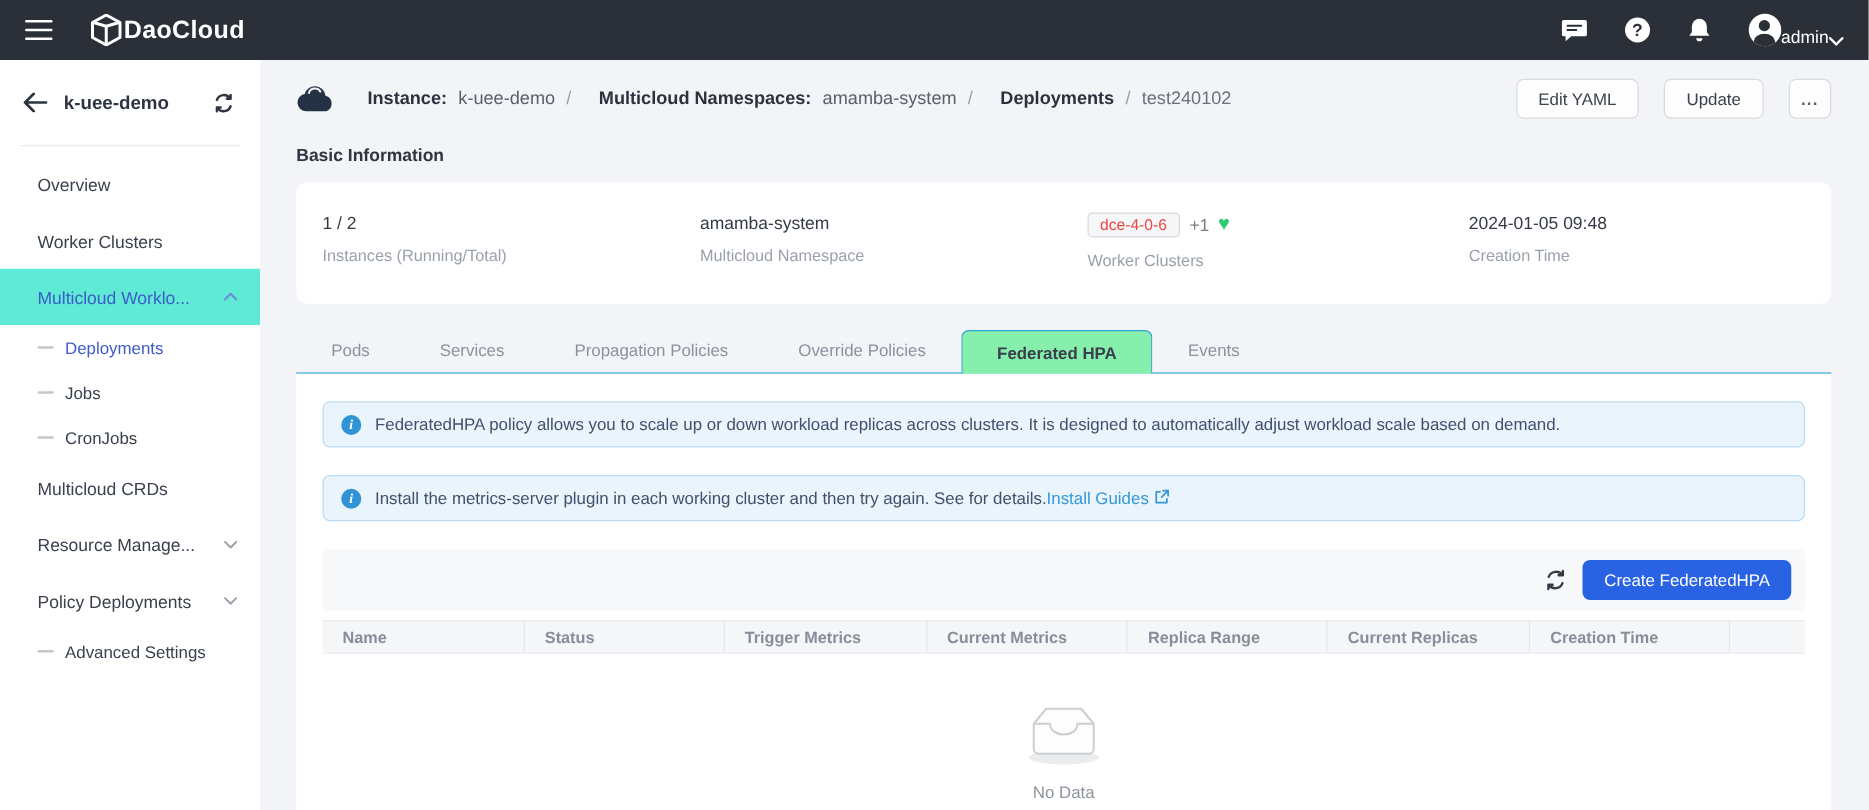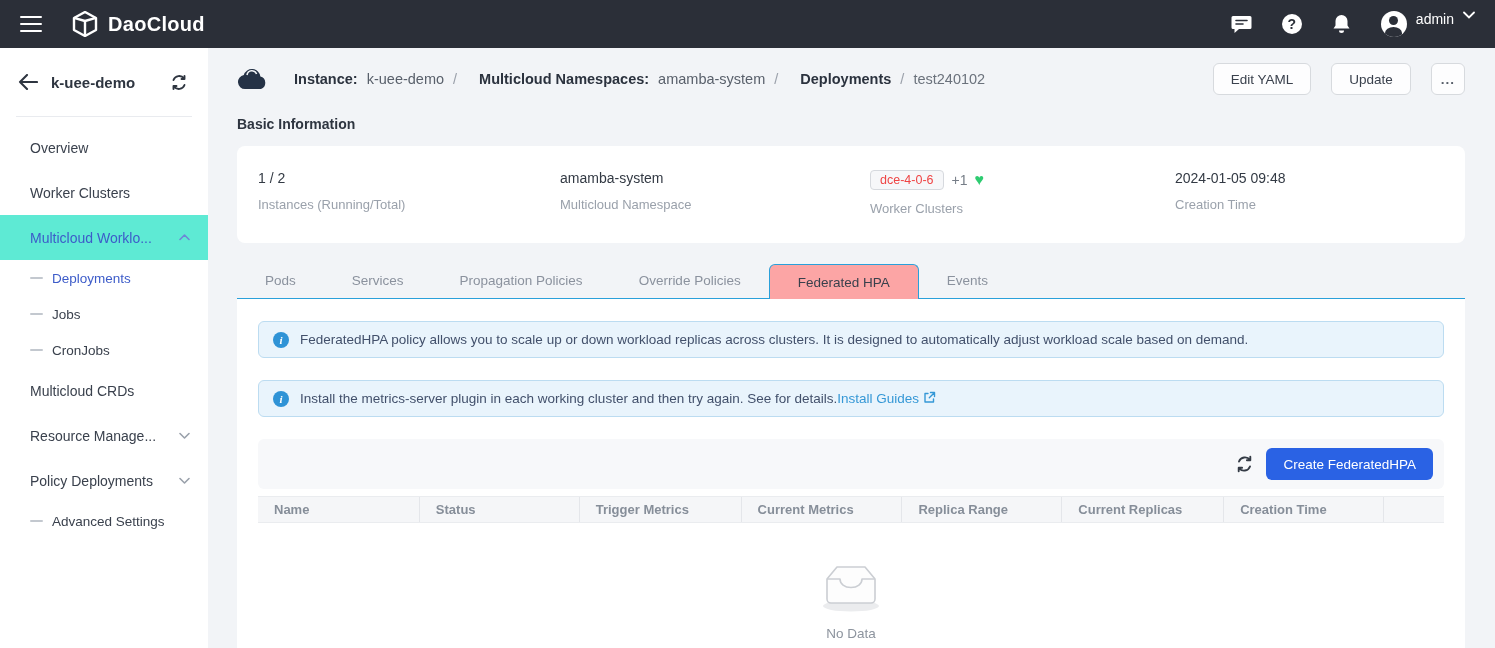--- a/index.html
+++ b/index.html
@@ -3,26 +3,26 @@
 <meta charset="utf-8">
 <style>
   * { margin:0; padding:0; box-sizing:border-box; }
   html,body { width:1495px; height:648px; overflow:hidden; }
   body { font-family:"Liberation Sans", sans-serif; background:#f2f4f7; color:#3a414d; }
 
   
   .topbar { height:48px; background:#2b2f38; display:flex; align-items:center; padding:0 20px; }
   .hamburger { width:22px; cursor:pointer; display:flex; flex-direction:column; gap:5px; }
   .hamburger span { height:2px; background:#fff; border-radius:1px; }
-  .brand { display:flex; align-items:center; gap:10px; margin-left:30px; cursor:pointer; }
+  .brand { display:flex; align-items:center; gap:1px; margin-left:30px; cursor:pointer; }
   .brand-name { color:#fff; font-weight:bold; font-size:20px; letter-spacing:.3px; }
   .topbar-right { margin-left:auto; display:flex; align-items:center; gap:28px; }
   .tb-icon { width:22px; height:22px; display:flex; align-items:center; justify-content:center; cursor:pointer; }
   .help-circle { width:20px; height:20px; border-radius:50%; background:#fff; color:#2b2f38; font-weight:bold; font-size:14px; display:flex; align-items:center; justify-content:center; }
-  .user-wrap { display:flex; align-items:flex-start; gap:9px; cursor:pointer; }
+  .user-wrap { display:flex; align-items:flex-end; cursor:pointer; }
   .avatar { width:26px; height:26px; border-radius:50%; background:#fff; position:relative; overflow:hidden; }
   .avatar::before { content:""; position:absolute; width:9px; height:9px; border-radius:50%; background:#2b2f38; left:8.5px; top:5px; }
   .avatar::after { content:""; position:absolute; width:17px; height:12px; border-radius:50% 50% 0 0; background:#2b2f38; left:4.5px; top:16px; }
   .user-name { color:#fff; font-size:14px; }
 
   
   .layout { display:flex; height:600px; }
 
   
   .sidebar { width:208px; background:#fff; flex:none; display:flex; flex-direction:column; }
@@ -56,21 +56,21 @@
   .card { background:#fff; border-radius:8px; padding:24px 0 27px 21px; display:grid; grid-template-columns:302px 310px 305px 1fr; }
   .stat-value { font-size:14px; font-weight:500; color:#333a44; display:flex; align-items:center; }
   .stat-label { margin-top:11px; font-size:13px; color:#9aa1ab; }
   .tag-pill { border:1px solid #d6d9de; background:#f6f7f9; border-radius:4px; padding:2px 9px; font-size:12.5px; color:#ef4444; }
   .tag-extra { color:#767d87; font-weight:400; margin:0 7px 0 8px; }
   .heart { color:#2ecc71; font-size:16px; line-height:1; }
 
   
   .tabs-row { display:flex; align-items:flex-end; margin-top:20px; border-bottom:1px solid #2aa0da; }
   .tab { height:35px; line-height:35px; padding:0 28px; font-size:13.5px; color:#8b929e; cursor:pointer; white-space:nowrap; }
-  .tab.active { background:#fca5a5; border:1px solid #2aa0da; border-bottom:none; border-radius:6px 6px 0 0; margin-bottom:-1px; color:#39404c; font-weight:normal; }
+  .tab.active { background:#86efac; border:1px solid #2aa0da; border-bottom:none; border-radius:6px 6px 0 0; margin-bottom:-1px; color:#39404c; font-weight:bold; }
 
   
   .panel { background:#fff; flex:1; padding:22px 21px 0 21px; }
   .banner { display:flex; align-items:center; gap:11px; background:#e9f4fc; border:1px solid #bcdcf1; border-radius:6px; height:37px; padding:0 14px; font-size:13.5px; color:#42506b; margin-bottom:22px; }
   .info-badge { width:16px; height:16px; border-radius:50%; background:#2f93d6; color:#fff; font-size:11px; font-weight:bold; font-family:"Liberation Serif", serif; font-style:italic; display:flex; align-items:center; justify-content:center; flex:none; }
   .banner a { color:#3598d6; text-decoration:none; cursor:pointer; display:inline-flex; align-items:flex-start; gap:4px; }
 
   .list-toolbar { background:#f7f8fa; border-radius:6px; height:50px; display:flex; align-items:center; justify-content:flex-end; gap:12px; padding:0 11px 0 16px; }
   .refresh-btn { width:20px; height:20px; display:flex; align-items:center; justify-content:center; cursor:pointer; }
   .btn-primary { background:#2a62e4; color:#fff; border:none; border-radius:6px; height:32px; padding:0 17px; font-size:13.5px; font-family:inherit; cursor:pointer; }

